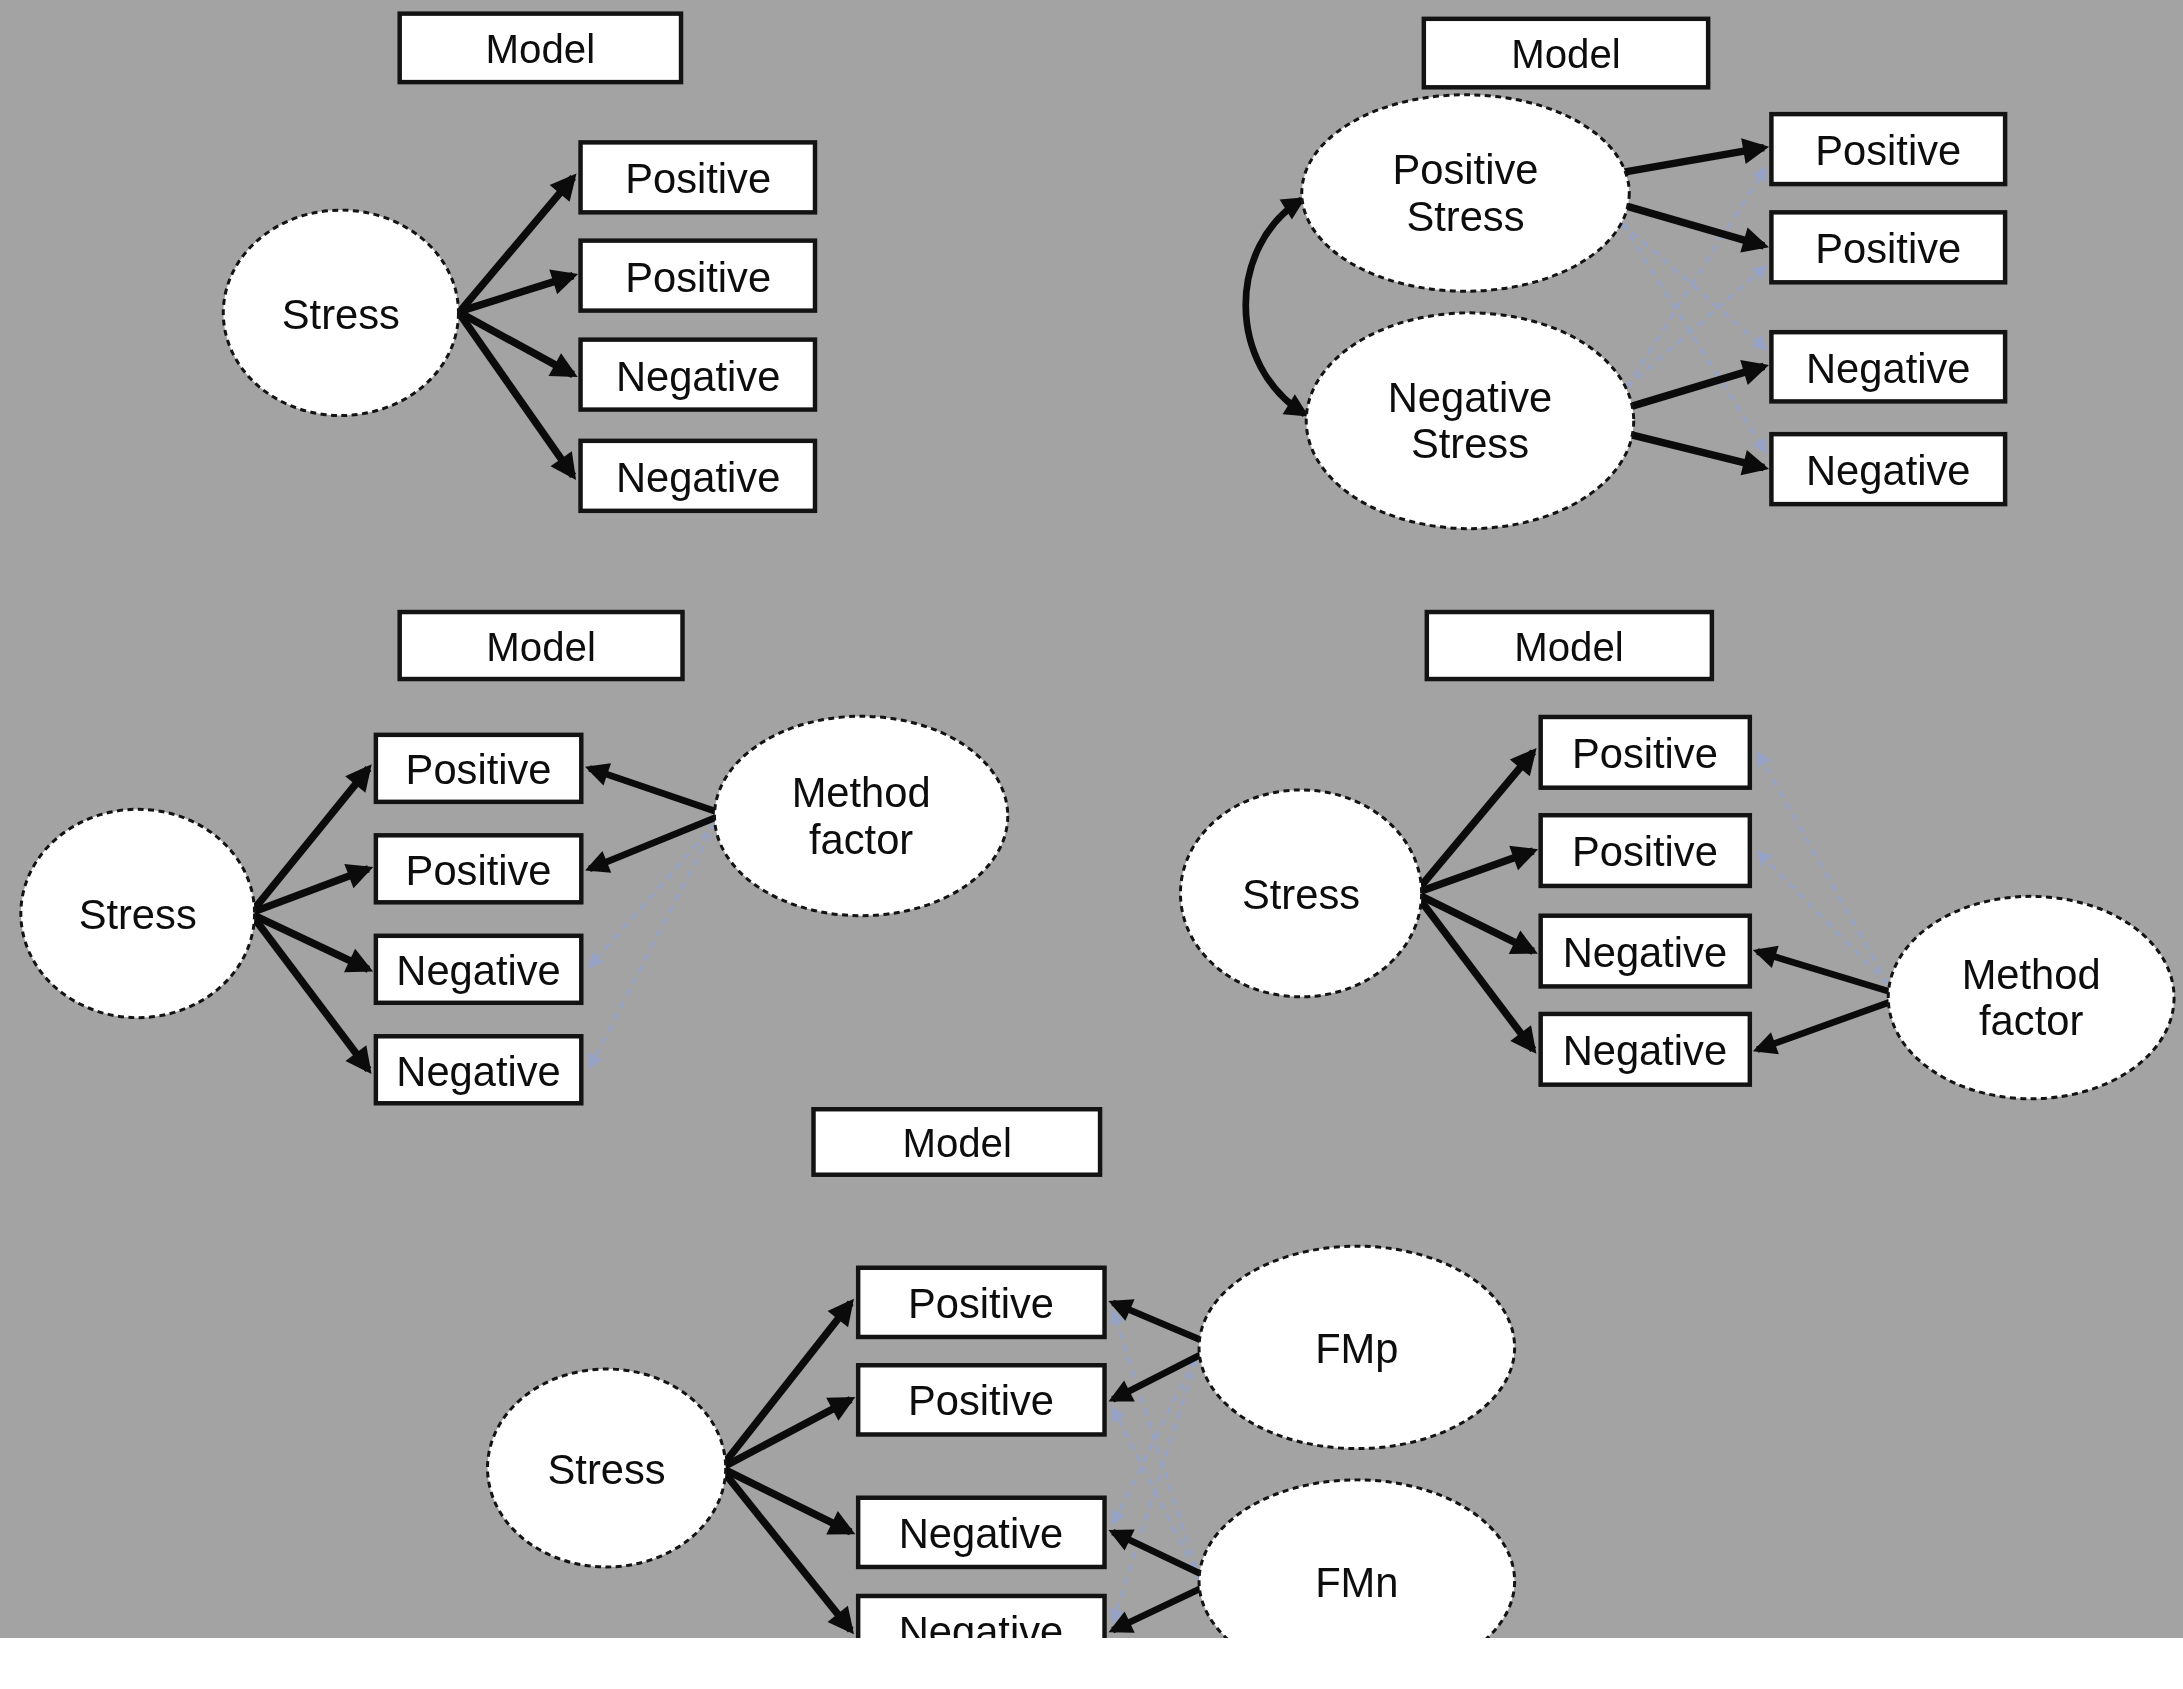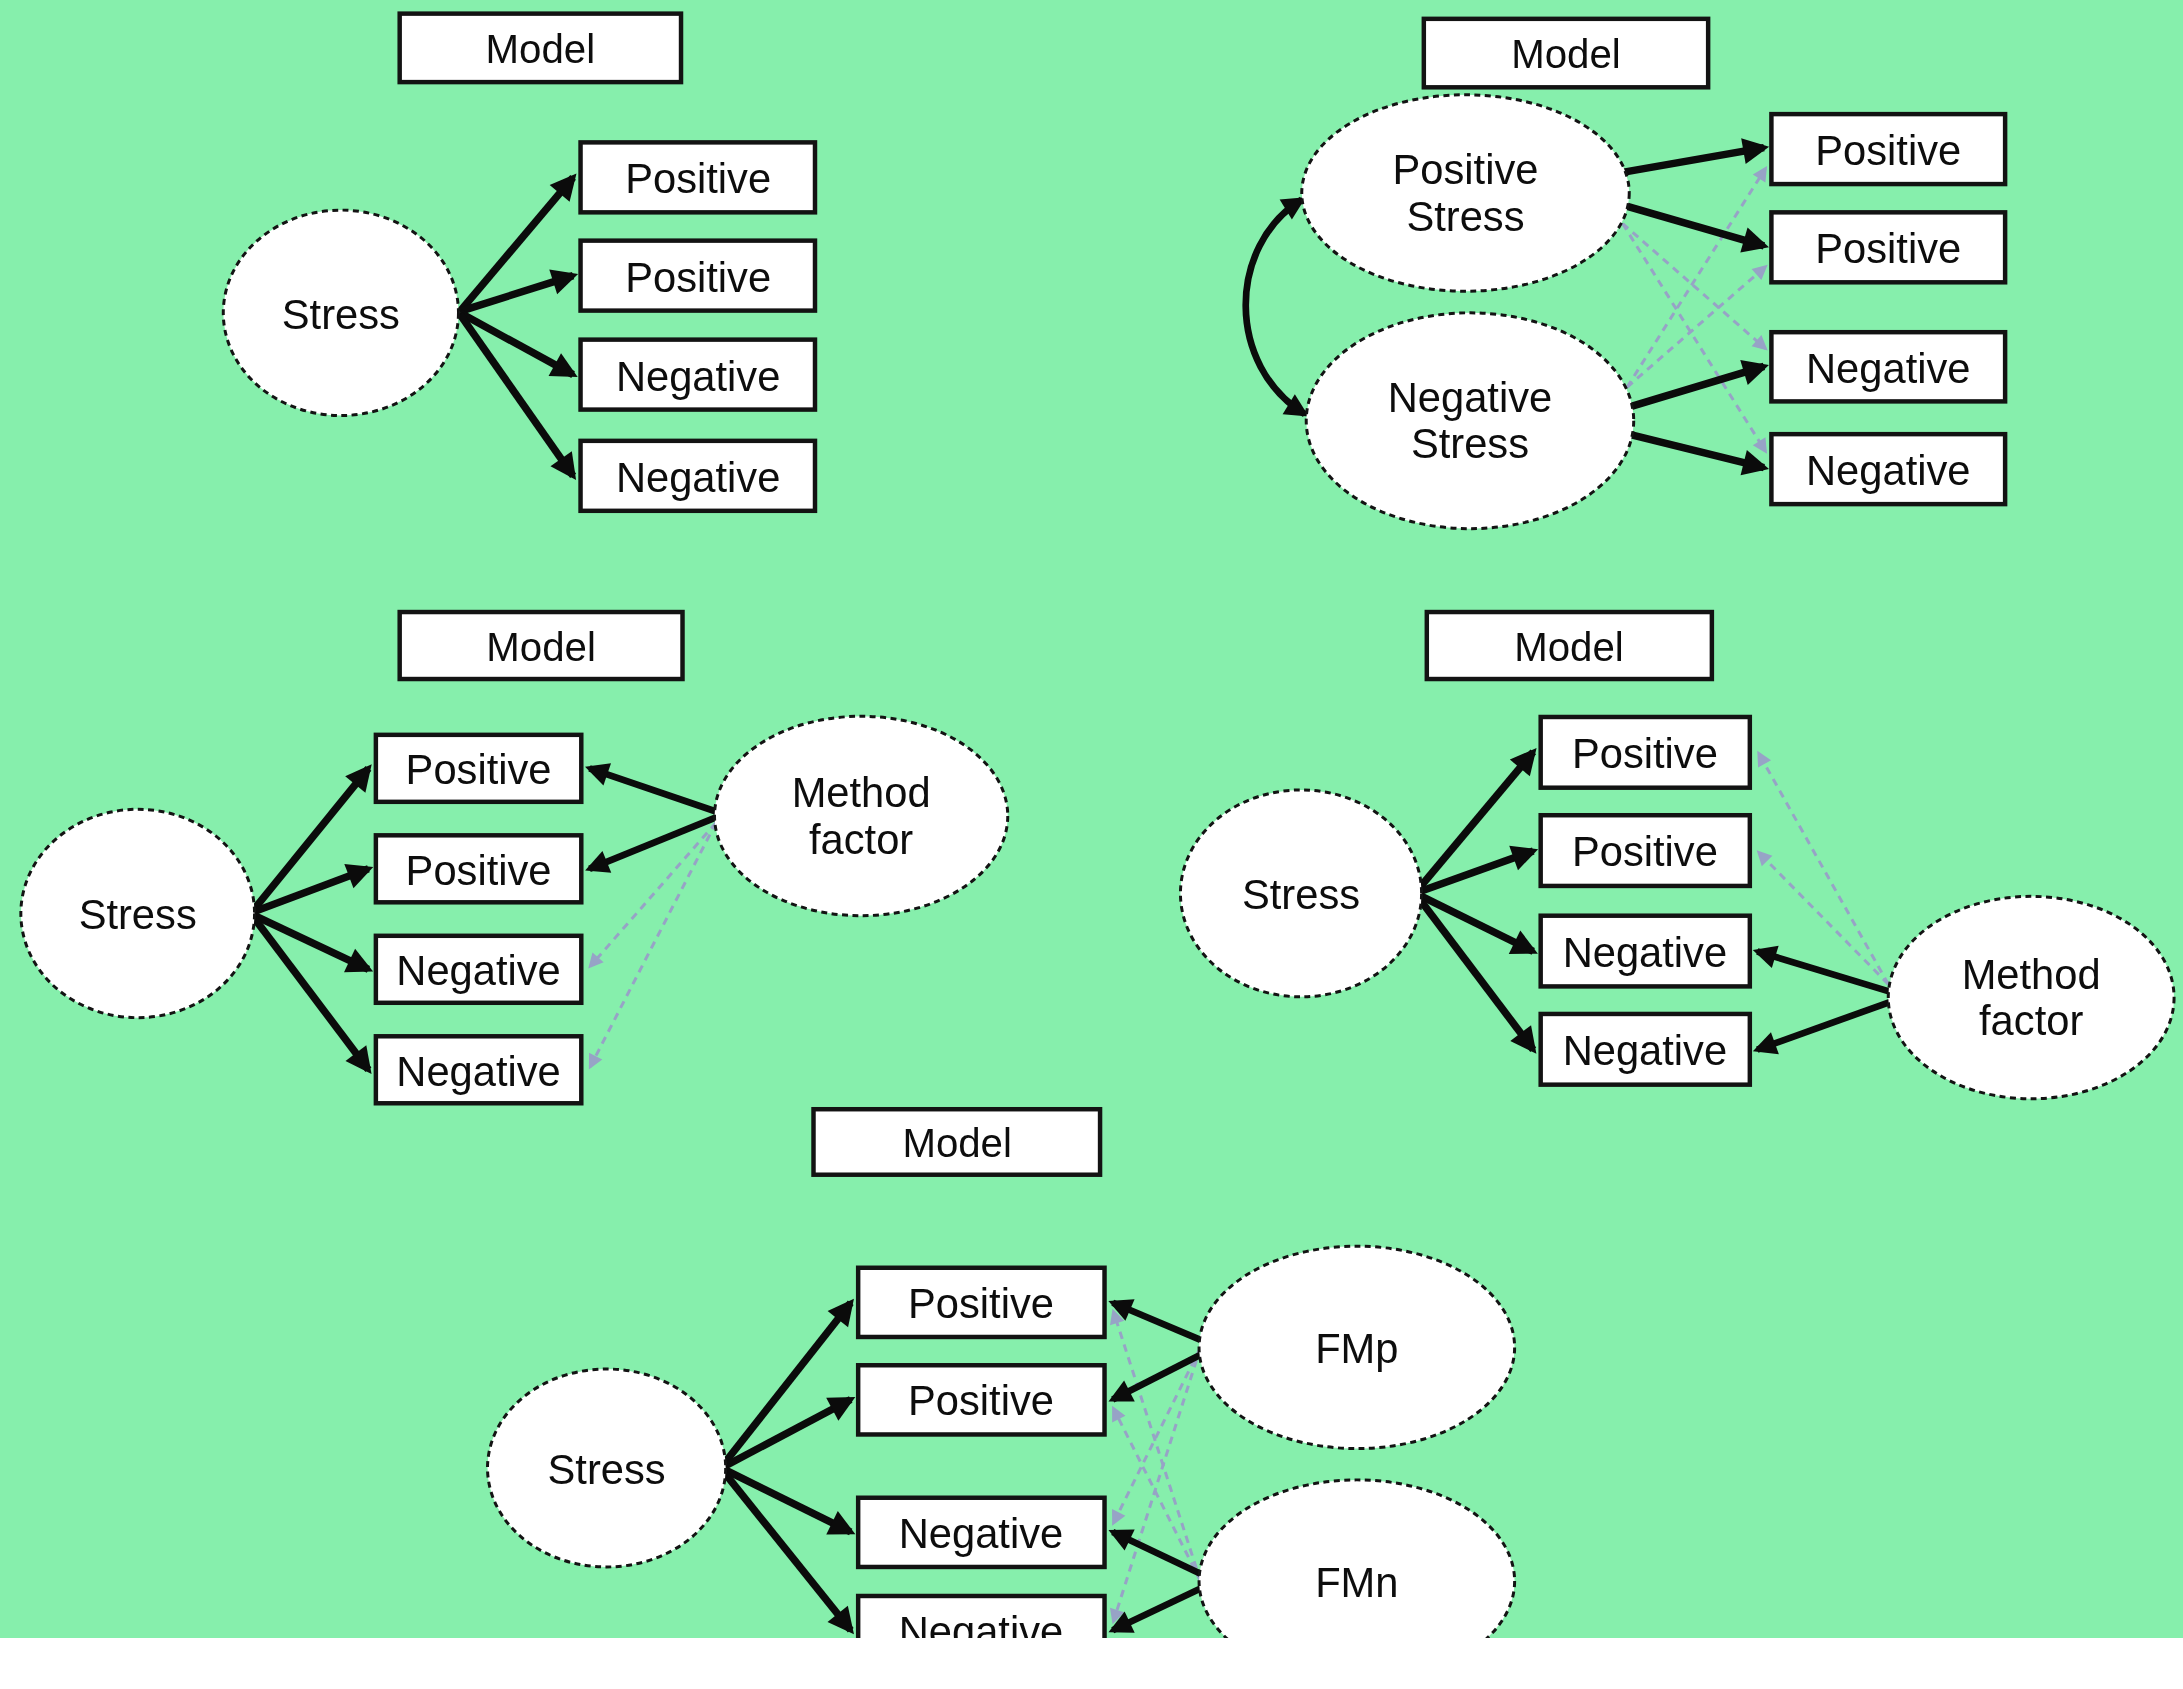--- a/index.html
+++ b/index.html
@@ -4,21 +4,21 @@
 <style>
   html, body {
     margin: 0;
     padding: 0;
     background: #ffffff;
   }
   .page {
     position: relative;
     width: 2183px;
     height: 1638px;
-    background: #86efac;
+    background: #a3a3a3;
     font-family: "Liberation Sans", sans-serif;
   }
   svg { display: block; }
 
   .shape {
     fill: #ffffff;
     stroke: #131313;
   }
   .ellipse-shape {
     stroke-width: 4;

